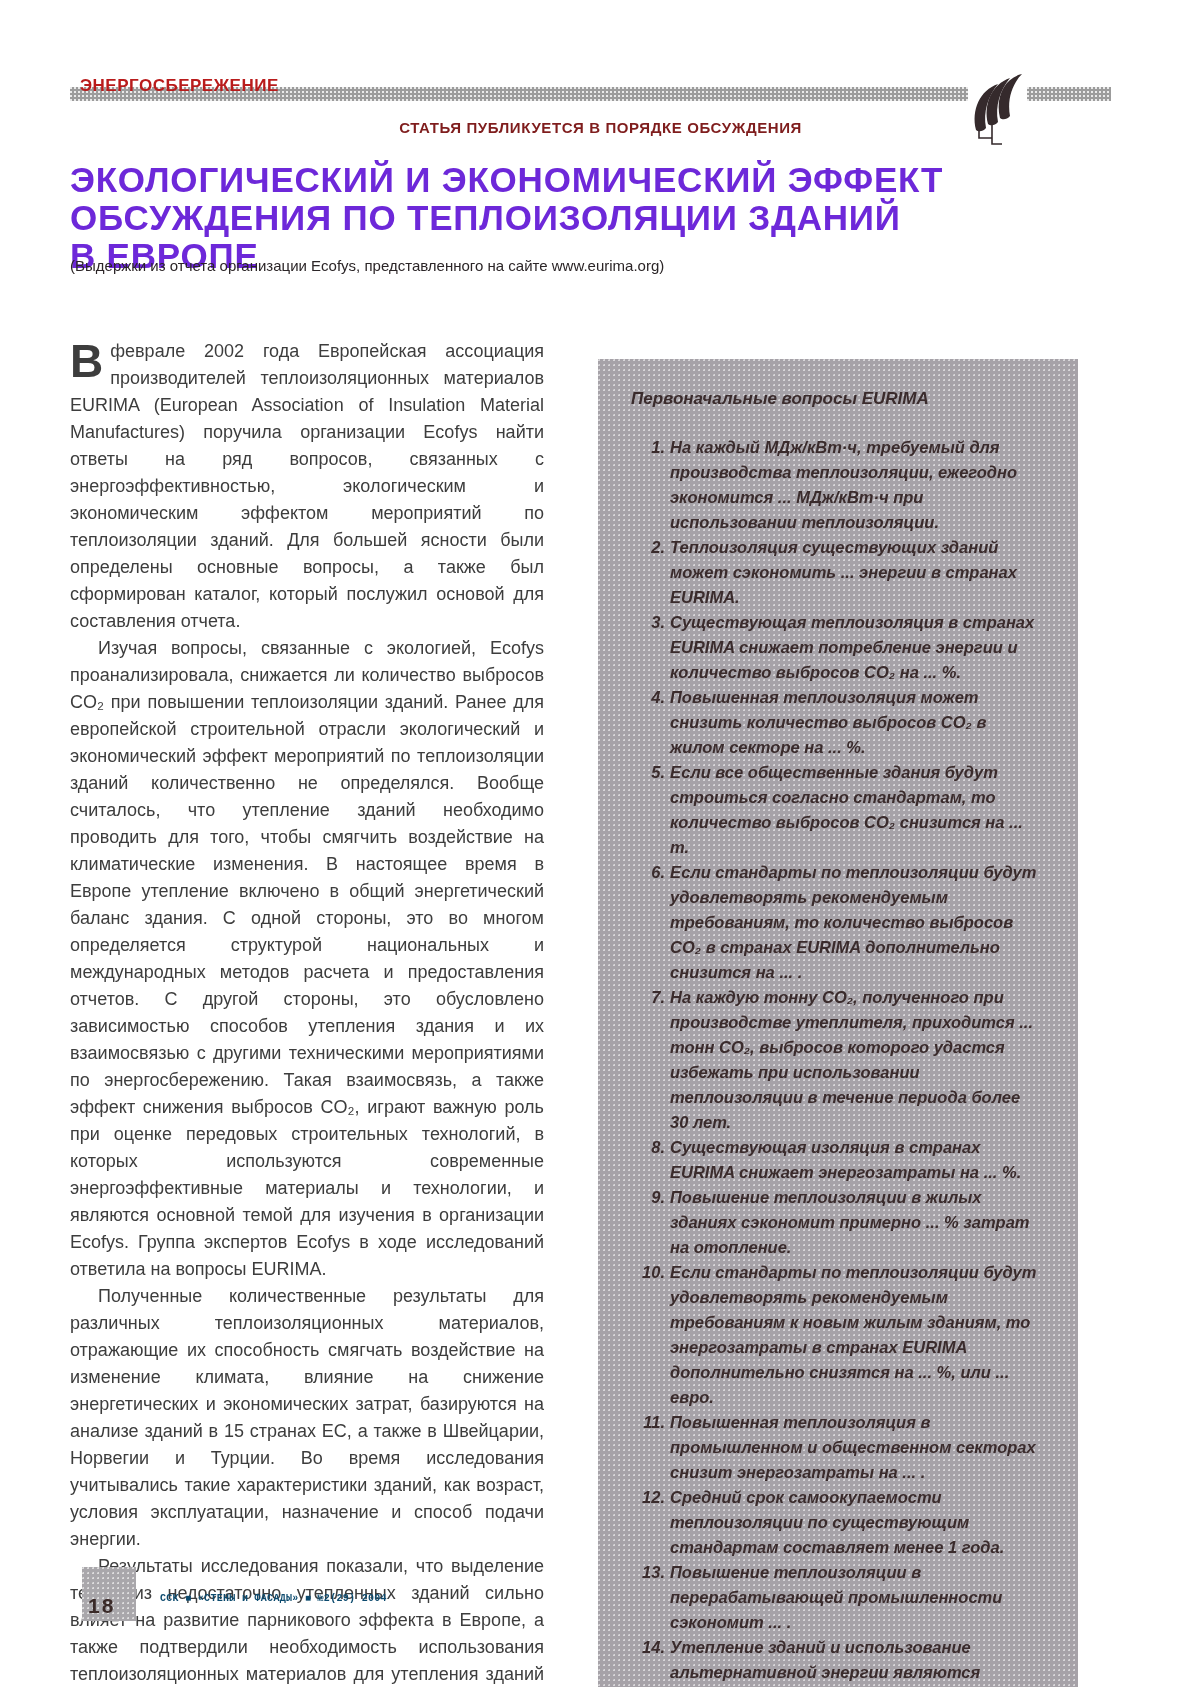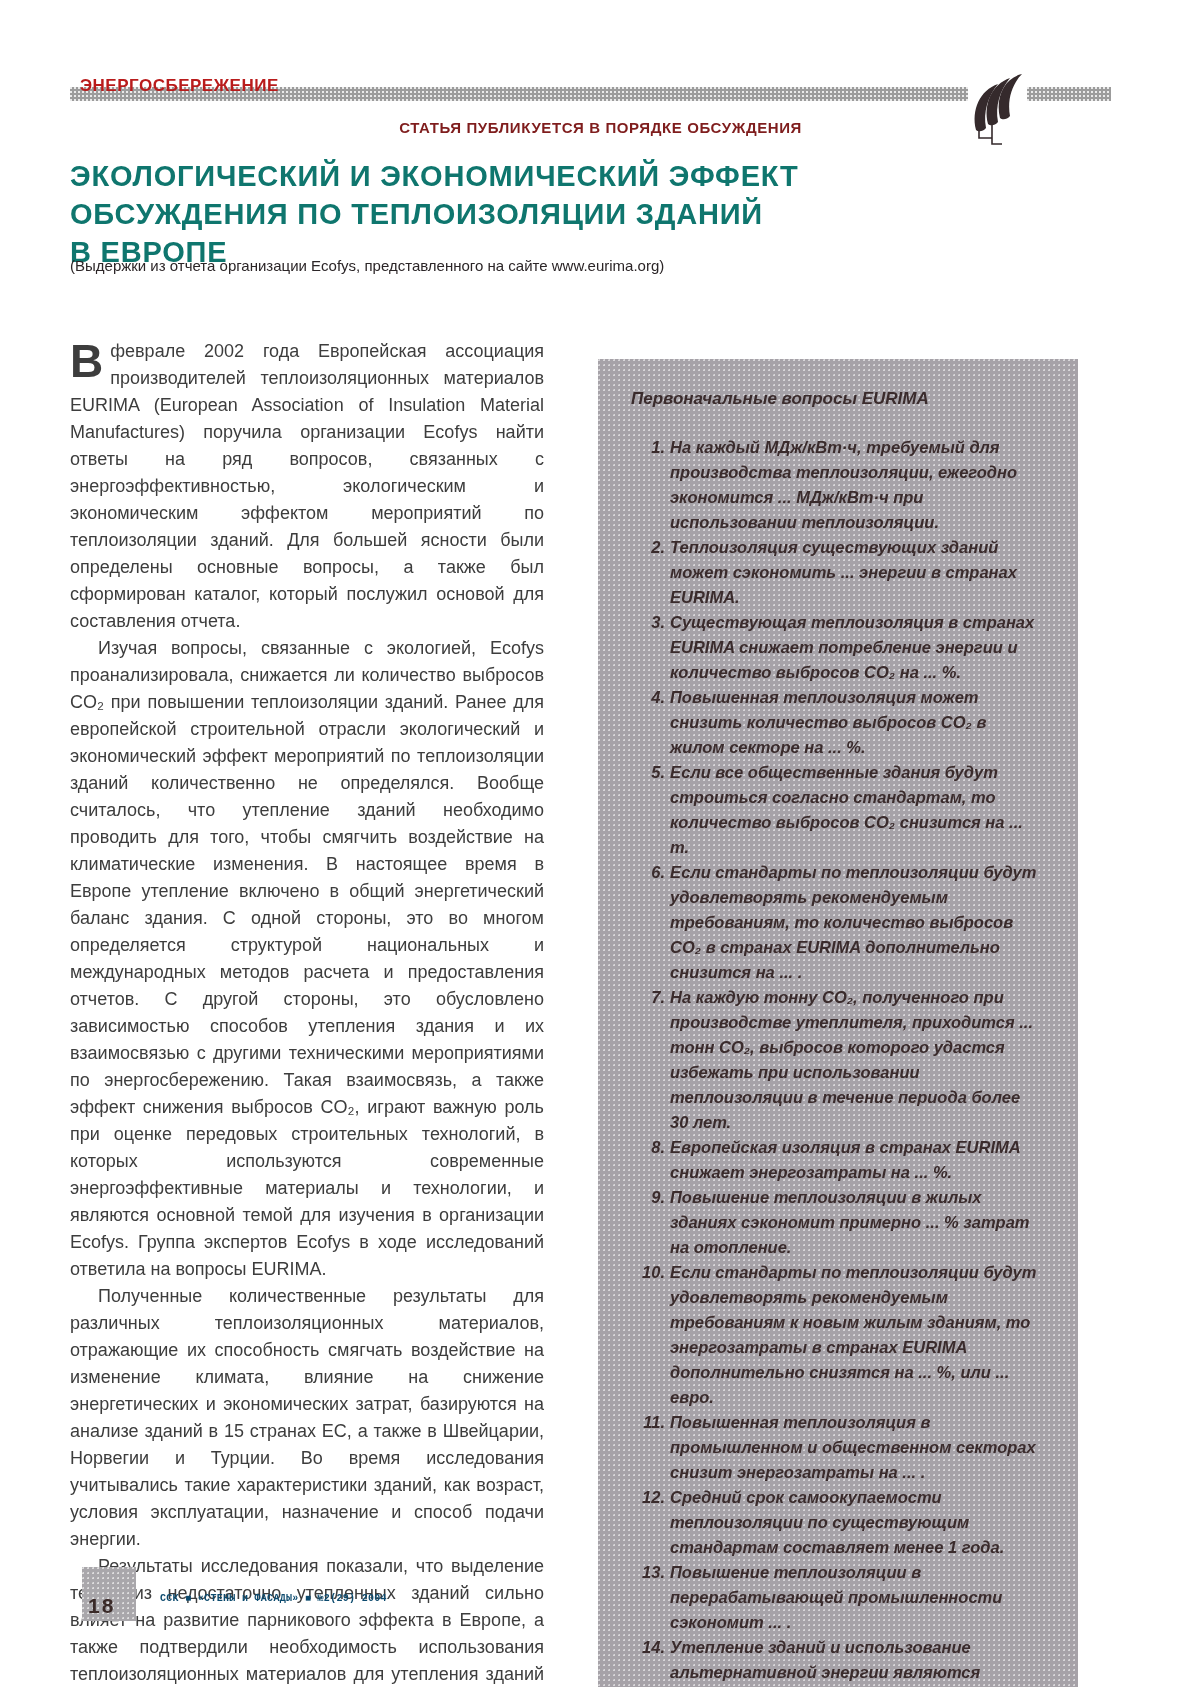--- a/index.html
+++ b/index.html
@@ -14,22 +14,22 @@
   .bar-left{left:0;width:898px;}
   .bar-right{left:957px;width:84px;}
   .section-label{position:absolute;left:10px;top:-11px;font-size:17px;font-weight:bold;
        letter-spacing:.5px;color:#b91c1c;}
   .logo{position:absolute;left:898px;top:-13px;width:62px;height:74px;}
 
   .notice{position:absolute;left:70px;top:103px;width:732px;text-align:right;
        font-size:15px;font-weight:bold;letter-spacing:.6px;color:#7f1d1d;margin-top:16px;}
 
   
-  .title{position:absolute;left:70px;top:138px;font-size:29px;font-weight:bold;
-       line-height:38px;letter-spacing:.8px;color:#0f766e;}
+  .title{position:absolute;left:70px;top:138px;font-size:35px;font-weight:bold;
+       line-height:38px;letter-spacing:.8px;color:#6d28d9;}
   .subtitle{position:absolute;left:70px;top:257px;font-size:15px;font-weight:normal;color:#2b2527;}
 
   
   .columns{position:absolute;left:70px;top:338px;width:1042px;display:flex;gap:54px;align-items:flex-start;}
   .article{width:474px;font-size:18px;line-height:27px;text-align:justify;color:#3d3d3d;}
   .article p{margin:0;text-indent:28px;}
   .article p.first{text-indent:0;}
   .dropcap{float:left;font-size:46px;line-height:40px;font-weight:bold;padding:3px 7px 0 0;color:#3d3d3d;}
 
   
@@ -101,21 +101,21 @@
     <aside class="qbox">
       <div class="qbox-heading">Первоначальные вопросы EURIMA</div>
       <ol>
         <li>На каждый МДж/кВт·ч, требуемый для производства теплоизоляции, ежегодно экономится ... МДж/кВт·ч при использовании теплоизоляции.</li>
         <li>Теплоизоляция существующих зданий может сэкономить ... энергии в странах EURIMA.</li>
         <li>Существующая теплоизоляция в странах EURIMA снижает потребление энергии и количество выбросов CO₂ на ... %.</li>
         <li>Повышенная теплоизоляция может снизить количество выбросов CO₂ в жилом секторе  на ... %.</li>
         <li>Если все общественные здания будут строиться согласно стандартам, то количество выбросов CO₂ снизится на ... т.</li>
         <li>Если стандарты по теплоизоляции будут удовлетворять рекомендуемым требованиям, то количество выбросов CO₂ в странах EURIMA дополнительно снизится на ... .</li>
         <li>На каждую тонну CO₂, полученного при производстве утеплителя, приходится ... тонн CO₂, выбросов которого удастся избежать при использовании теплоизоляции в течение периода более 30 лет.</li>
-        <li>Европейская изоляция в странах EURIMA снижает энергозатраты на ... %.</li>
+        <li>Существующая изоляция в странах EURIMA снижает энергозатраты на ... %.</li>
         <li>Повышение теплоизоляции в жилых зданиях сэкономит примерно ... % затрат на отопление.</li>
         <li>Если стандарты по теплоизоляции будут удовлетворять рекомендуемым требованиям к новым жилым зданиям, то энергозатраты в странах EURIMA дополнительно снизятся на ... %, или ... евро.</li>
         <li>Повышенная теплоизоляция в промышленном и общественном секторах снизит энергозатраты на ... .</li>
         <li>Средний срок самоокупаемости теплоизоляции по существующим стандартам составляет менее 1 года.</li>
         <li>Повышение теплоизоляции в перерабатывающей промышленности сэкономит ... .</li>
         <li>Утепление зданий и использование альтернативной энергии являются дополнительными, потому что ... .</li>
       </ol>
     </aside>
   </div>
 

